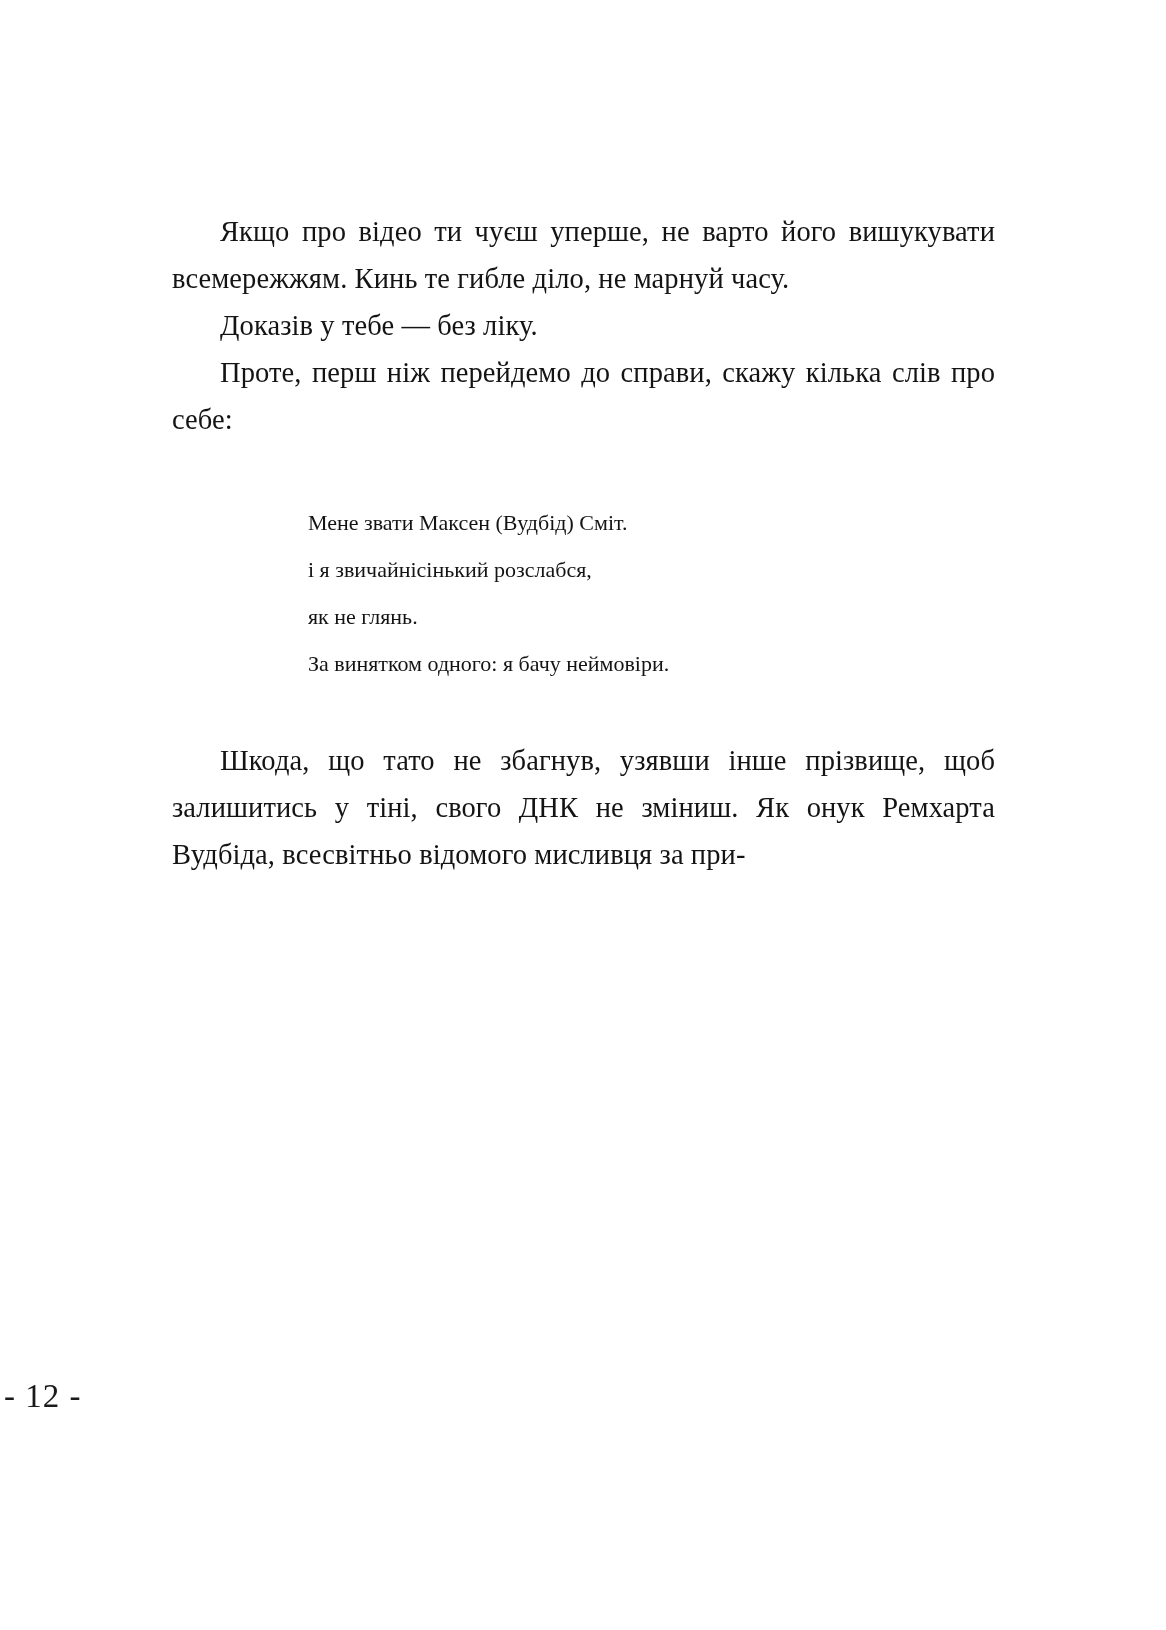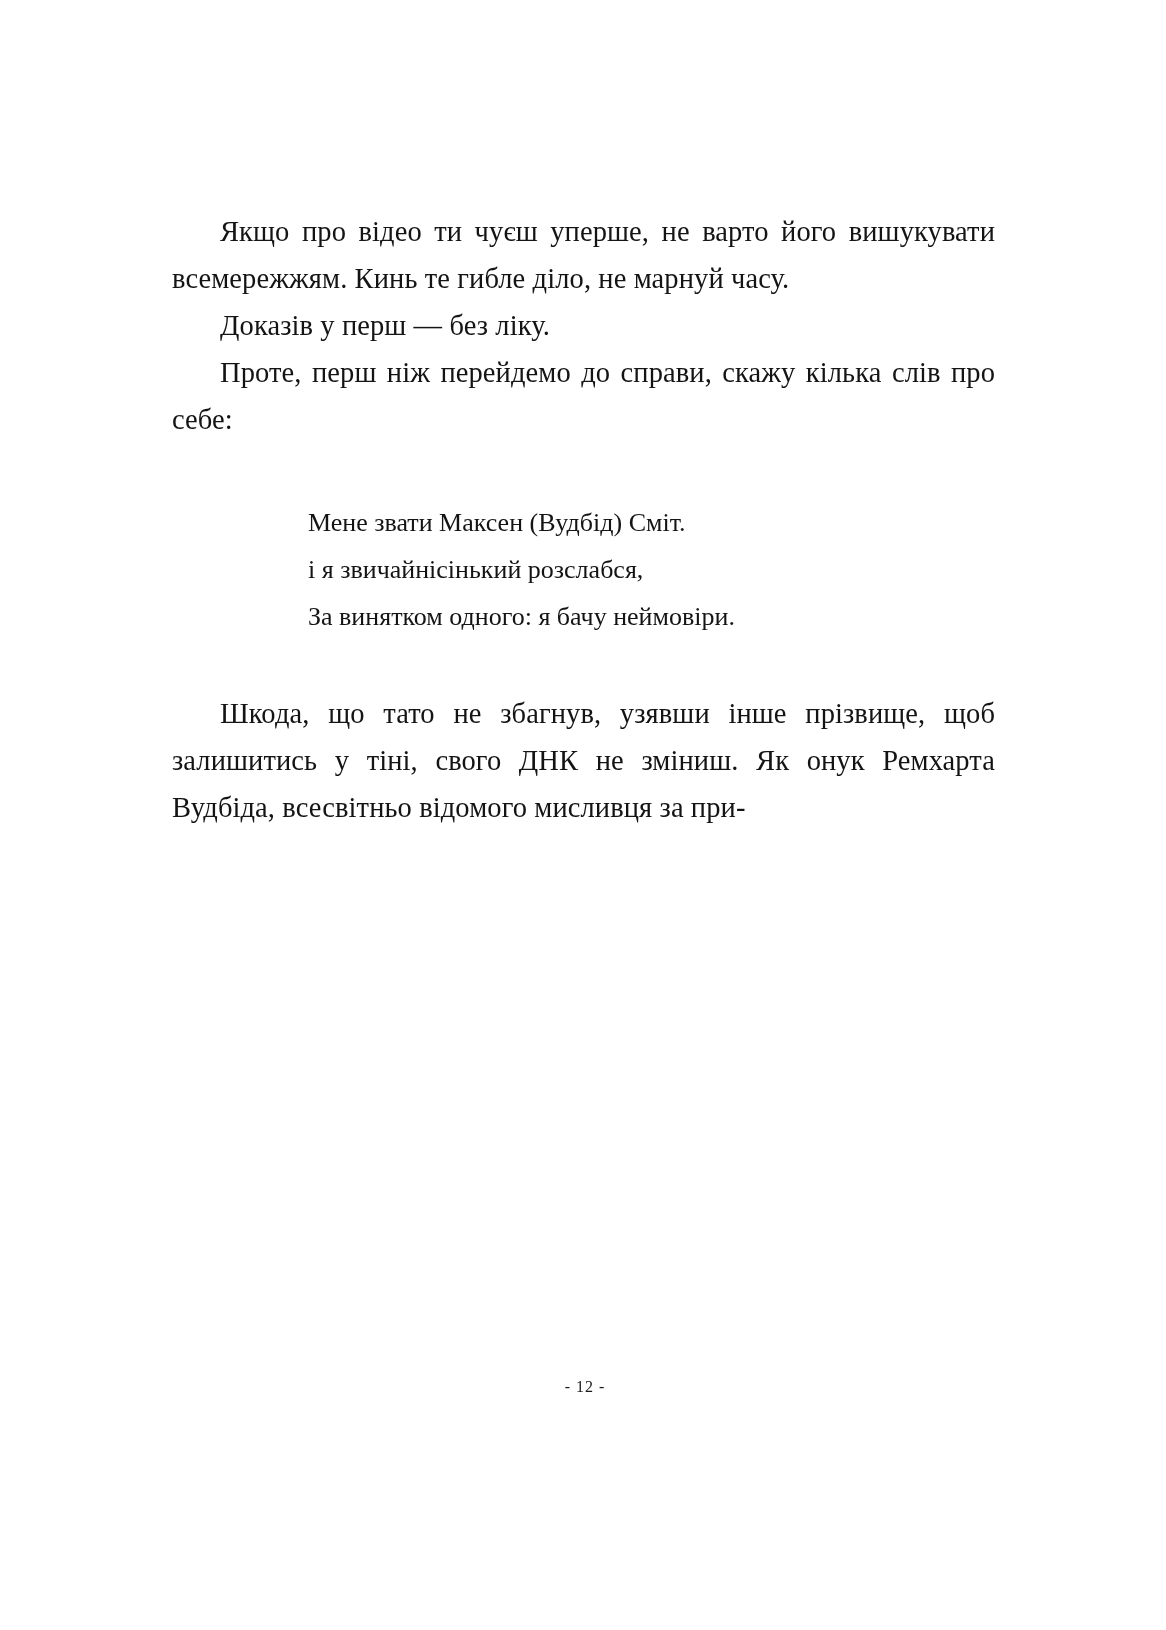--- a/index.html
+++ b/index.html
@@ -31,57 +31,57 @@
     text-justify: inter-word;
     letter-spacing: 0.1px;
   }
   .body-text p {
     margin: 0;
     text-indent: 48px;
   }
   .verse {
     margin: 56px 0 50px 0;
     padding-left: 136px;
-    font-size: 26px;
+    font-size: 22px;
     line-height: 47px;
     text-align: left;
   }
   .verse p {
     margin: 0;
     text-indent: 0;
     white-space: nowrap;
   }
   .after-verse p:first-child {
     text-indent: 48px;
   }
   .folio {
     position: absolute;
     left: 4px;
     right: 0;
     top: 1378px;
-    text-align: center;
-    font-size: 16px;
+    font-size: 33px;
     letter-spacing: 1px;
     color: #1a1a1a;
   }
 </style>
 </head>
 <body>
 
 <div class="page">
 
   <div class="body-text">
     <p>Якщо про відео ти чуєш уперше, не варто його вишукувати всемережжям. Кинь те гибле діло, не марнуй часу.</p>
-    <p>Доказів у перш — без ліку.</p>
+    <p>Доказів у тебе — без ліку.</p>
     <p>Проте, перш ніж перейдемо до справи, скажу кілька слів про себе:</p>
   </div>
 
   <div class="verse">
     <p>Мене звати Максен (Вудбід) Сміт.</p>
     <p>і я звичайнісінький розслабся,</p>
+    <p>як не глянь.</p>
     <p>За винятком одного: я бачу неймовіри.</p>
   </div>
 
   <div class="body-text after-verse">
     <p>Шкода, що тато не збагнув, узявши інше прізвище, щоб залишитись у тіні, свого ДНК не зміниш. Як онук Ремхарта Вудбіда, всесвітньо відомого мисливця за при-</p>
   </div>
 
 </div>
 
 <div class="folio">- 12 -</div>

